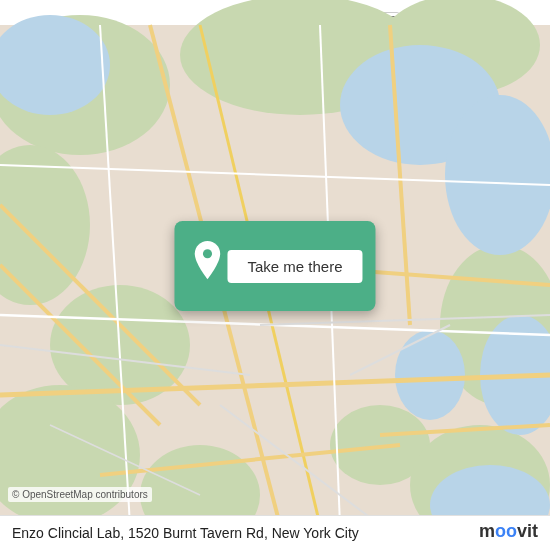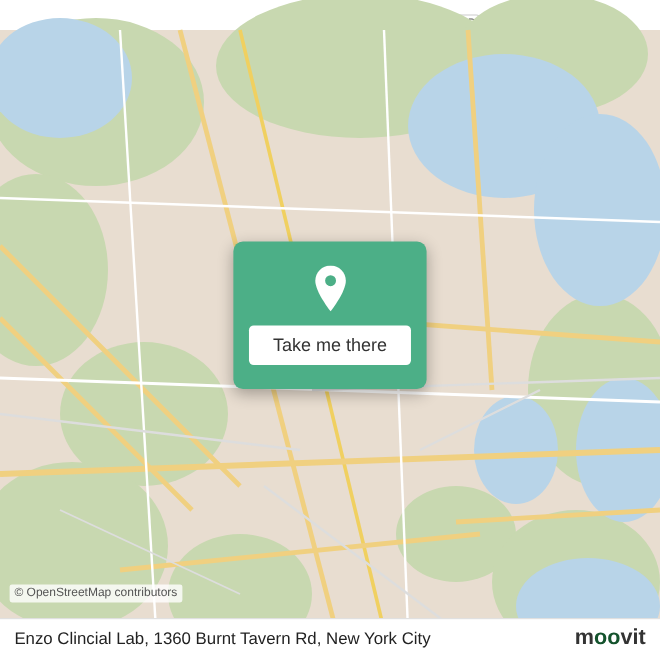--- a/index.html
+++ b/index.html
@@ -33,21 +33,21 @@
     
     #popup-card {
       position: absolute;
       left: 50%;
       top: 50%;
       transform: translate(-50%, -60%);
       background: #4caf87;
       border-radius: 8px;
       padding: 20px 13px;
       display: flex;
-      flex-direction: column;
+      flex-direction: row;
       align-items: center;
       box-shadow: 0 4px 12px rgba(0,0,0,0.3);
       z-index: 10;
     }
 
     #popup-card .location-icon {
       width: 40px;
       height: 40px;
       margin-bottom: 10px;
     }
@@ -102,21 +102,21 @@
       right: 12px;
       z-index: 20;
     }
 
     .moovit-text {
       font-size: 18px;
       font-weight: bold;
       color: #333;
     }
     .moovit-dot {
-      color: #14532d;
+      color: #3b82f6;
     }
 
     
     #map-svg {
       position: absolute;
       top: 0; left: 0;
       width: 100%;
       height: 100%;
       z-index: 1;
     }
@@ -191,20 +191,20 @@
     <svg class="location-icon" viewBox="0 0 40 44" fill="none" xmlns="http://www.w3.org/2000/svg">
       <path d="M20 0C12.3 0 6 6.3 6 14c0 10.5 14 28 14 28s14-17.5 14-28C34 6.3 27.7 0 20 0z" fill="white"></path>
       <circle cx="20" cy="14" r="5" fill="#4caf87"></circle>
     </svg>
     <button id="popup-btn">Take me there</button>
   </div>
 
   <div id="attribution">© OpenStreetMap contributors</div>
 
   <div id="bottom-bar">
-    <span class="address-line">Enzo Clincial Lab, 1360 Burnt Tavern Rd, New York City</span>
+    <span class="address-line">Enzo Clincial Lab, 1520 Burnt Tavern Rd, New York City</span>
   </div>
 
   <div id="moovit-logo">
     <span class="moovit-text">m<span class="moovit-dot">oo</span>vit</span>
   </div>
 
 </div>
 
 </body></html>

